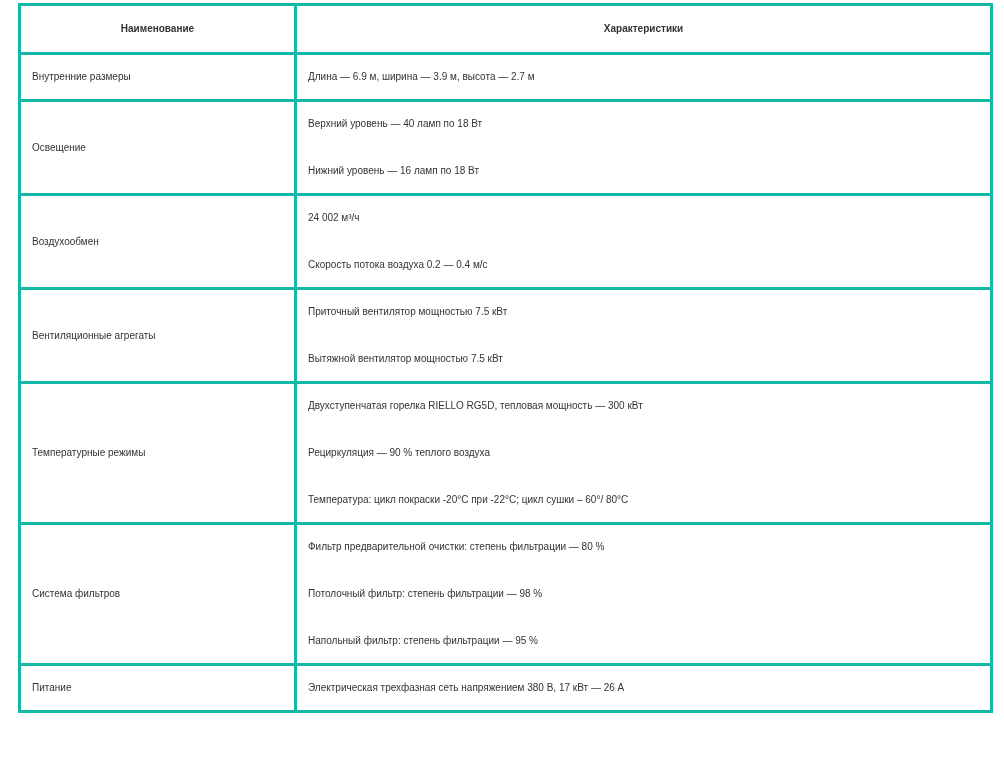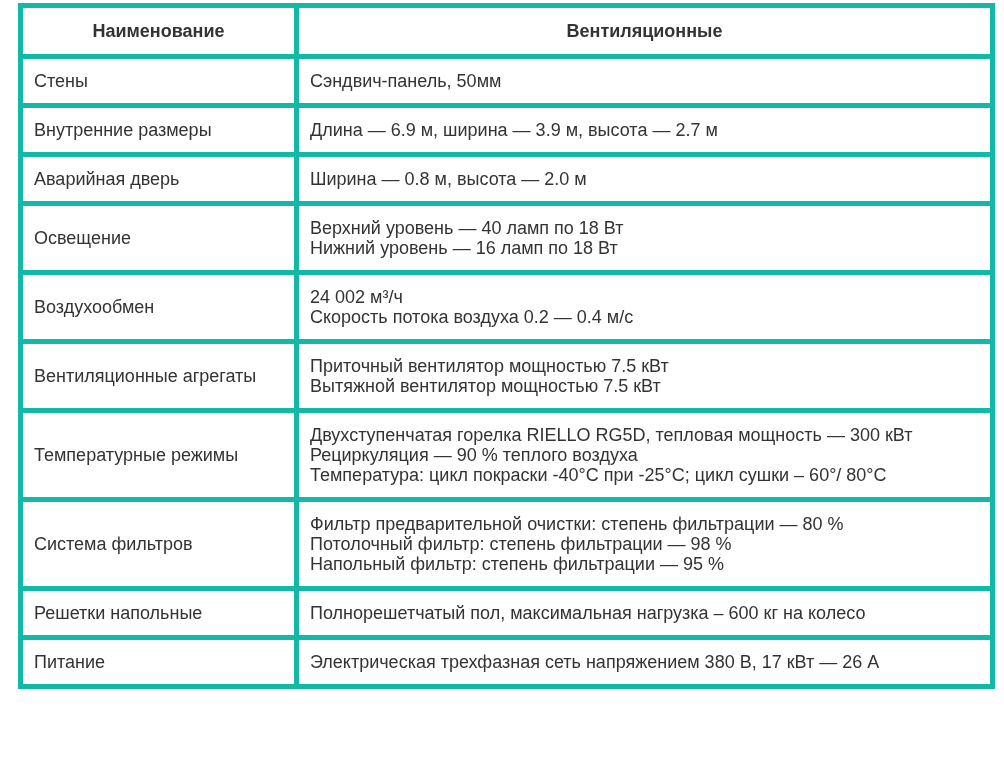--- a/index.html
+++ b/index.html
@@ -15,77 +15,65 @@
     box-sizing: border-box;
     padding: 3px 14px 9px 18px;
   }
   table.spec-table {
     width: 972px;
     border-collapse: collapse;
     table-layout: fixed;
   }
   table.spec-table th,
   table.spec-table td {
-    border: 5px solid #14b8a6;
-    font-size: 18px;
+    border: 3px solid #14b8a6;
+    font-size: 10px;
     line-height: 20px;
     vertical-align: middle;
     box-sizing: border-box;
   }
   table.spec-table th {
     font-weight: bold;
     text-align: center;
     padding: 13px 10px;
     color: #333333;
   }
   table.spec-table td {
     padding: 12px 12px 12px 11px;
     color: #333333;
   }
   col.name-col  { width: 276px; }
   col.spec-col  { width: 696px; }
   td p {
     margin: 0;
   }
   td p + p {
-    margin-top: 0;
+    margin-top: 27px;
   }
 </style>
 </head>
 <body>
 
 <div class="page">
   <table class="spec-table">
     <colgroup>
       <col class="name-col">
       <col class="spec-col">
     </colgroup>
     <thead>
       <tr>
         <th>Наименование</th>
-        <th>Вентиляционные</th>
+        <th>Характеристики</th>
       </tr>
     </thead>
     <tbody id="table-body">
         <tr>
-          <td>Стены</td>
-          <td>
-            <p>Сэндвич-панель, 50мм</p>
-          </td>
-        </tr>
-        <tr>
           <td>Внутренние размеры</td>
           <td>
             <p>Длина — 6.9 м, ширина — 3.9 м, высота — 2.7 м</p>
-          </td>
-        </tr>
-        <tr>
-          <td>Аварийная дверь</td>
-          <td>
-            <p>Ширина — 0.8 м, высота — 2.0 м</p>
           </td>
         </tr>
         <tr>
           <td>Освещение</td>
           <td>
             <p>Верхний уровень — 40 ламп по 18 Вт</p>
             <p>Нижний уровень — 16 ламп по 18 Вт</p>
           </td>
         </tr>
         <tr>
@@ -100,35 +88,29 @@
           <td>
             <p>Приточный вентилятор мощностью 7.5 кВт</p>
             <p>Вытяжной вентилятор мощностью 7.5 кВт</p>
           </td>
         </tr>
         <tr>
           <td>Температурные режимы</td>
           <td>
             <p>Двухступенчатая горелка RIELLO RG5D, тепловая мощность — 300 кВт</p>
             <p>Рециркуляция — 90 % теплого воздуха</p>
-            <p>Температура: цикл покраски -40°C при -25°C; цикл сушки – 60°/ 80°C</p>
+            <p>Температура: цикл покраски -20°C при -22°C; цикл сушки – 60°/ 80°C</p>
           </td>
         </tr>
         <tr>
           <td>Система фильтров</td>
           <td>
             <p>Фильтр предварительной очистки: степень фильтрации — 80 %</p>
             <p>Потолочный фильтр: степень фильтрации — 98 %</p>
             <p>Напольный фильтр: степень фильтрации — 95 %</p>
-          </td>
-        </tr>
-        <tr>
-          <td>Решетки напольные</td>
-          <td>
-            <p>Полнорешетчатый пол, максимальная нагрузка – 600 кг на колесо</p>
           </td>
         </tr>
         <tr>
           <td>Питание</td>
           <td>
             <p>Электрическая трехфазная сеть напряжением 380 В, 17 кВт — 26 А</p>
           </td>
         </tr>
       </tbody>
   </table>

